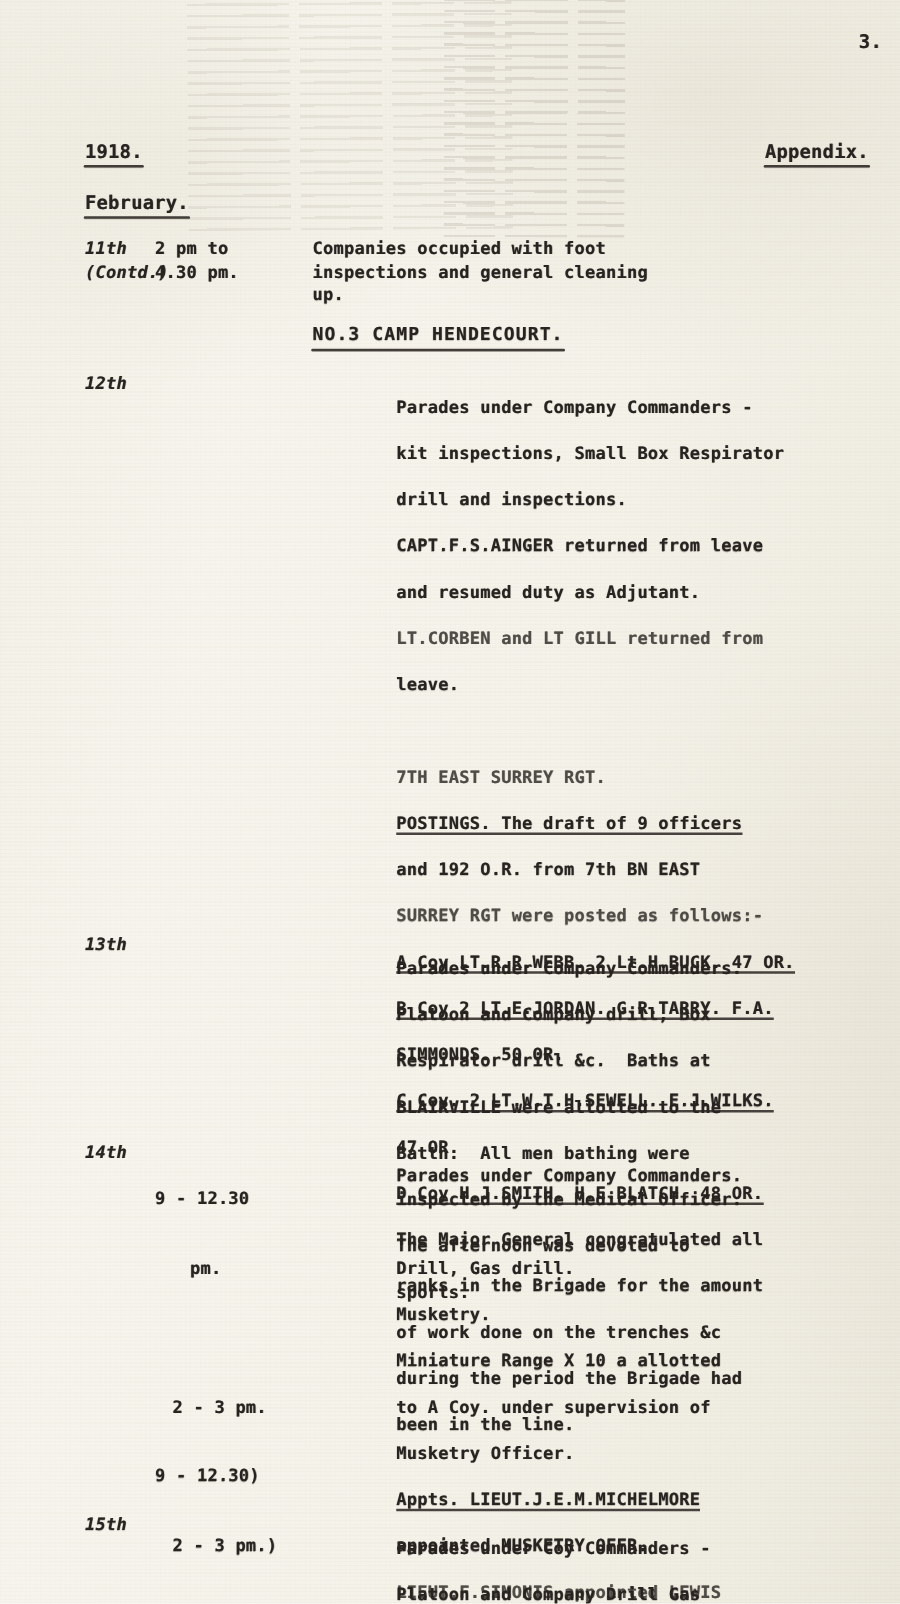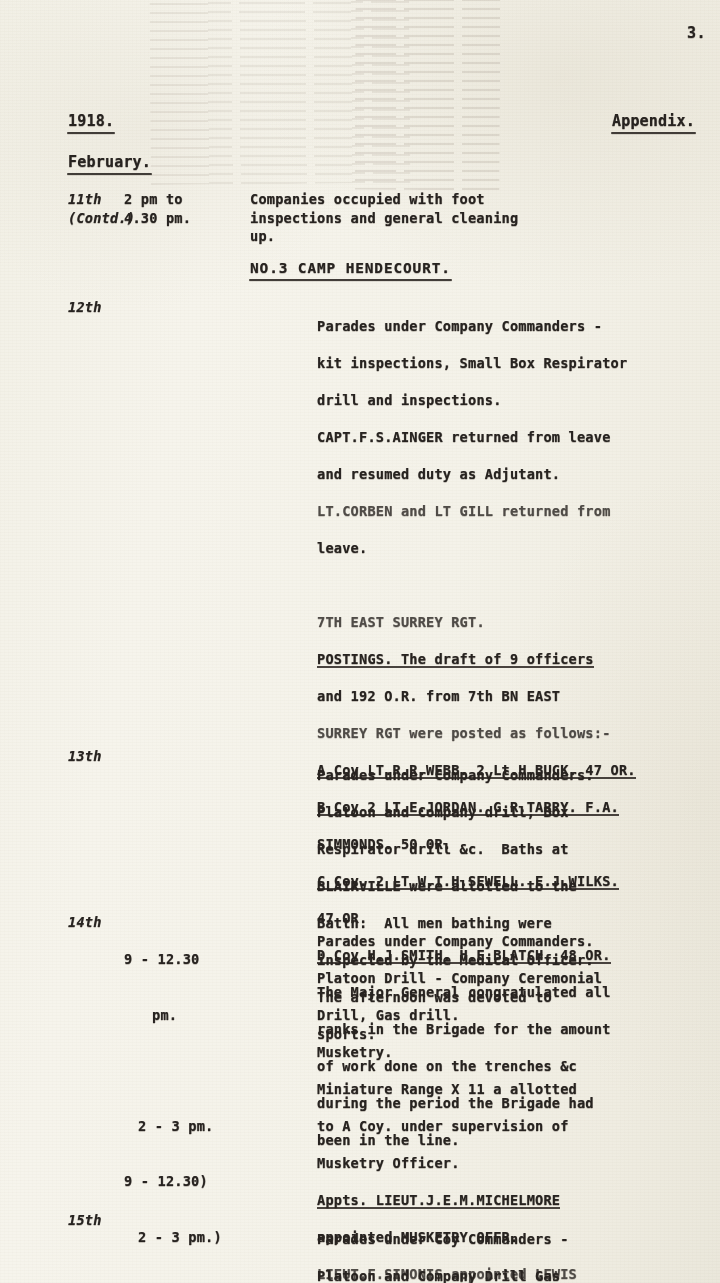--- a/index.html
+++ b/index.html
@@ -264,24 +264,24 @@
       <div class="col-time tw narrow">
         <span class="time-line">9 - 12.30</span>
         <span class="time-line time-indent">pm.</span>
         <span class="time-line">&nbsp;</span>
         <span class="time-line time-indent2">2 - 3 pm.</span>
         <span class="time-line">9 - 12.30)</span>
         <span class="time-line time-indent2">2 - 3 pm.)</span>
       </div>
       <div class="col-body tw">
         <span>Parades under Company Commanders.</span><br>
-        <span>Platoon Drill - Company Ceremonial</span><br>
+        <br>
         <span>Drill, Gas drill.</span><br>
         <span>Musketry.</span><br>
-        <span>Miniature Range X 11 a allotted</span><br>
+        <span>Miniature Range X 10 a allotted</span><br>
         <span>to A Coy. under supervision of</span><br>
         <span>Musketry Officer.</span><br>
         <span class="uli">Appts. LIEUT.J.E.M.MICHELMORE</span><br>
         <span>appointed MUSKETRY OFFR.</span><br>
         <span class="faint">LIEUT.F.SIMONIS appointed LEWIS</span><br>
         <br>
         <br>
         <br>
         <br>
         

